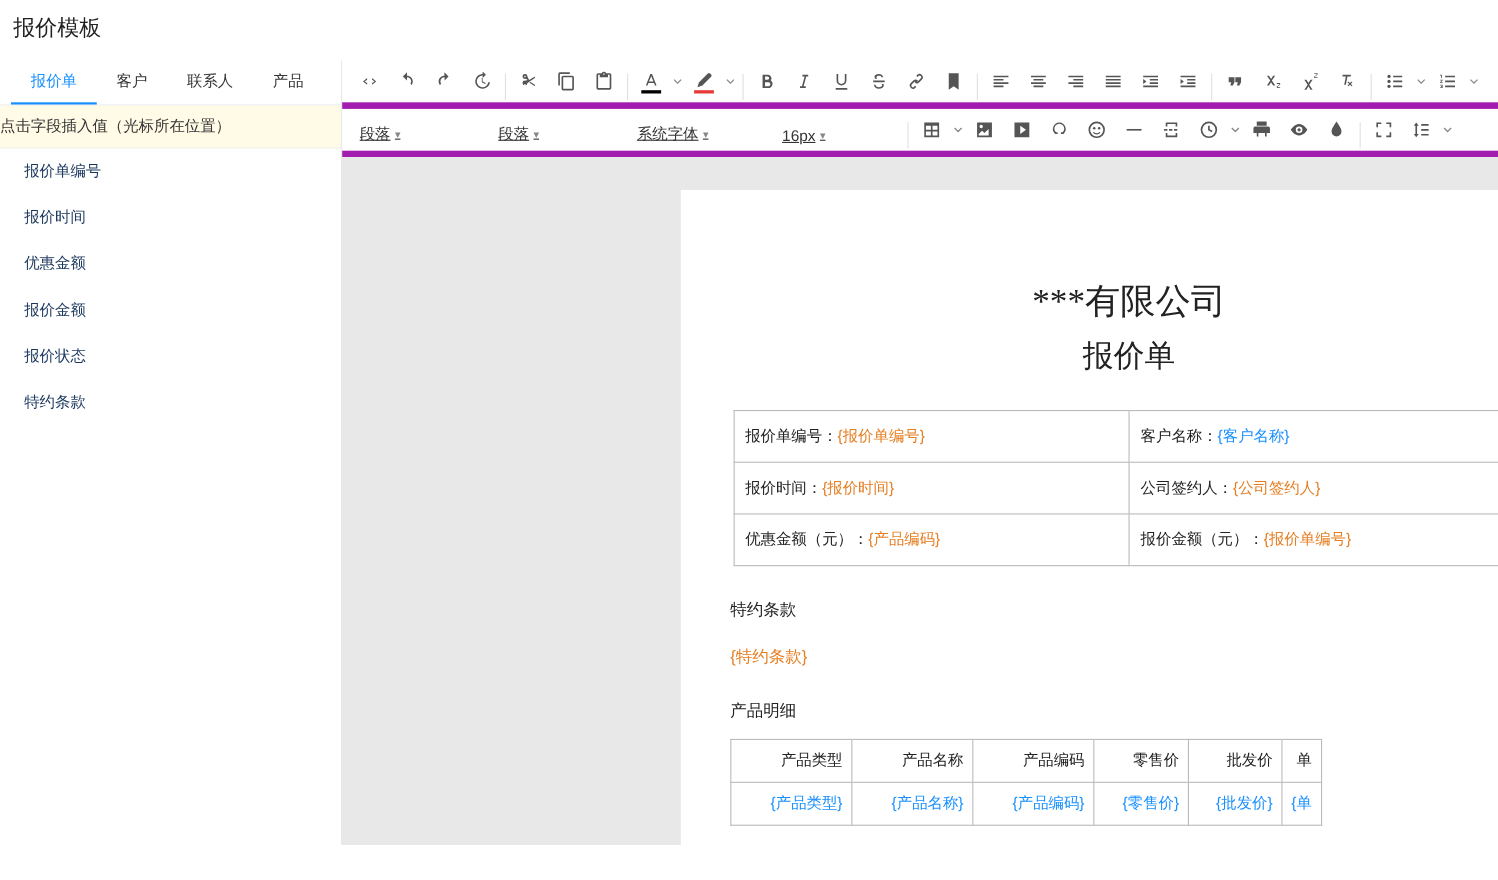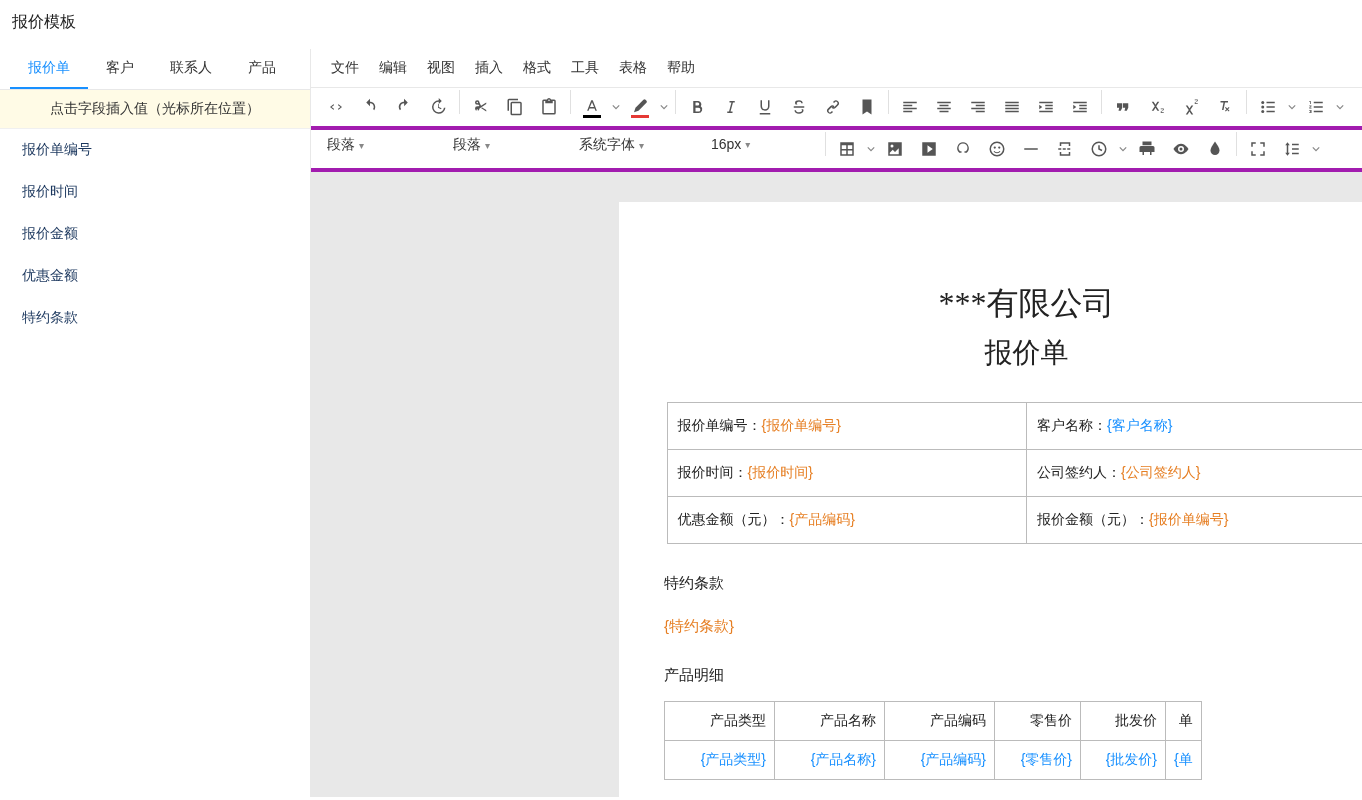--- a/index.html
+++ b/index.html
@@ -1,31 +1,31 @@
 <!DOCTYPE html>
 <html><head>
 <meta charset="utf-8">
 <style>
 * { box-sizing: border-box; margin: 0; padding: 0; }
 body { font-family: -apple-system, "Helvetica Neue", Arial, sans-serif; font-size: 14px; color: #333; background: #fff; }
-.page-title { font-size: 16px; font-weight: 400; padding: 12px 12px 16px; color: #222; }
+.page-title { font-size: 20px; font-weight: 400; padding: 12px 12px 16px; color: #222; }
 .container { display: flex; }
 .left-panel { width: 310px; flex-shrink: 0; }
 .tabs { display: flex; border-bottom: 1px solid #e8e8e8; padding-left: 10px; }
 .tab { padding: 10px 18px; cursor: pointer; color: #333; font-size: 14px; }
 .tab.active { color: #1890ff; border-bottom: 2px solid #1890ff; }
-.field-hint { background: #fffbe6; text-align: center; padding: 10px 0; font-size: 14px; color: #333; border-bottom: 1px solid #f0f0f0; }
+.field-hint { background: #fffbe6; text-align: left; padding: 10px 0; font-size: 14px; color: #333; border-bottom: 1px solid #f0f0f0; }
 .field-list { }
 .field-item { padding: 12px 22px; color: #1a365d; cursor: pointer; font-size: 14px; }
 
 .right-panel { flex: 1; border-left: 1px solid #e8e8e8; overflow: hidden; }
 .menubar { display: flex; padding: 6px 12px; border-bottom: 1px solid #e8e8e8; gap: 4px; }
 .menubar-item { padding: 4px 8px; cursor: pointer; font-size: 14px; color: #333; }
 
-.toolbar { display: flex; align-items: flex-start; padding: 2px 8px; border-bottom: 4px solid #a21caf; flex-wrap: nowrap; }
+.toolbar { display: flex; align-items: flex-end; padding: 2px 8px; border-bottom: 6px solid #a21caf; flex-wrap: nowrap; text-decoration: underline; }
 .tb-btn { width: 34px; height: 34px; display: inline-flex; align-items: center; justify-content: center; cursor: pointer; color: #555; }
 .tb-btn svg { width: 18px; height: 18px; fill: currentColor; }
 .tb-sep { width: 1px; height: 24px; background: #e0e0e0; margin: 0 4px; }
 .tb-select { padding: 4px 8px; border: none; background: transparent; font-size: 14px; color: #333; cursor: pointer; display: flex; align-items: center; gap: 4px; margin-right: 8px; }
 .tb-select .chev { font-size: 10px; color: #888; }
 .dropdown-split { display: inline-flex; align-items: center; }
 .dropdown-split .chev-btn { width: 14px; height: 34px; display: inline-flex; align-items: center; justify-content: center; cursor: pointer; }
 .color-bar { position: absolute; bottom: 6px; left: 8px; width: 18px; height: 3px; }
 
 .editor-area { background: #e8e8e8; height: 625px; overflow: auto; display: flex; justify-content: center; padding-top: 30px; }
@@ -52,37 +52,28 @@
     <div class="tabs">
       <div class="tab active">报价单</div>
       <div class="tab">客户</div>
       <div class="tab">联系人</div>
       <div class="tab">产品</div>
     </div>
     <div class="field-hint">点击字段插入值（光标所在位置）</div>
     <div class="field-list">
       <div class="field-item">报价单编号</div>
       <div class="field-item">报价时间</div>
+      <div class="field-item">优惠金额</div>
       <div class="field-item">报价金额</div>
-      <div class="field-item">优惠金额</div>
+      <div class="field-item">报价状态</div>
       <div class="field-item">特约条款</div>
     </div>
   </div>
 
   <div class="right-panel">
-    <div class="menubar">
-      <div class="menubar-item">文件</div>
-      <div class="menubar-item">编辑</div>
-      <div class="menubar-item">视图</div>
-      <div class="menubar-item">插入</div>
-      <div class="menubar-item">格式</div>
-      <div class="menubar-item">工具</div>
-      <div class="menubar-item">表格</div>
-      <div class="menubar-item">帮助</div>
-    </div>
 
     <div class="toolbar">
       <div class="tb-btn">
           <svg viewBox="0 0 24 24">
             <path d="M9 16l-5-4 5-4v2l-3 2 3 2v2zm6-8l5 4-5 4v-2l3-2-3-2V8z"></path>
           </svg>
         </div>
       <div class="tb-btn">
           <svg viewBox="0 0 24 24">
             <path d="M12 5V1L7 6l5 5V7c3 0 5 2 5 5 0 1-.3 2-.9 2.8l1.5 1.5C18.5 15 19 13.6 19 12c0-4-3-7-7-7z"></path>

